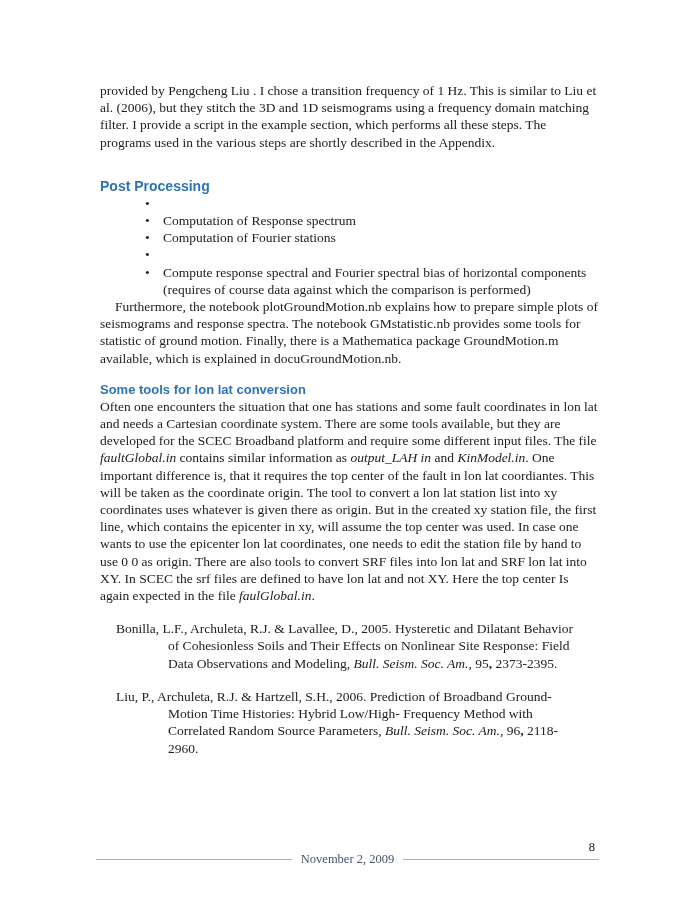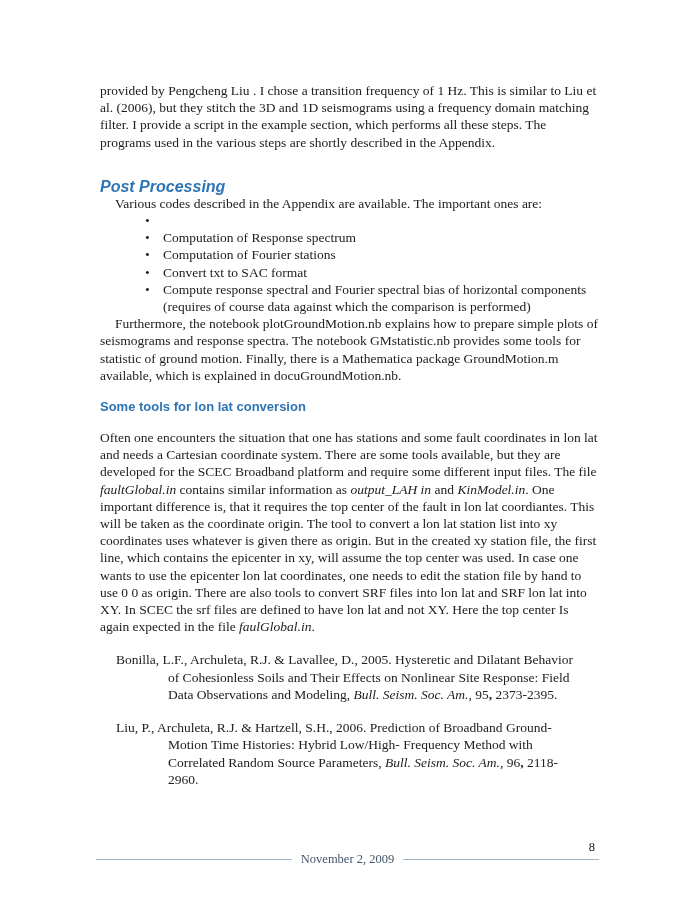--- a/index.html
+++ b/index.html
@@ -25,33 +25,32 @@
     width: 500px;
     font-size: 13.5px;
     line-height: 17.2px;
     text-align: left;
   }
   .para { margin: 0; }
   .first-indent { text-indent: 15px; }
   .h2 {
     font-family: "Liberation Sans", sans-serif;
     font-weight: bold;
-    font-size: 16px;
+    font-size: 14px;
     line-height: 17px;
     color: var(--heading-blue);
     margin: 27px 0 0 0;
-    font-style: italic;
   }
   .h3 {
     font-family: "Liberation Sans", sans-serif;
     font-weight: bold;
     font-size: 13px;
     line-height: 16px;
     color: var(--heading-blue);
-    margin: 15px 0 14px 0;
+    margin: 15px 0 0 0;
   }
   .bullet-list { margin: 0; }
   .bullet-row { display: flex; padding-left: 45px; }
   .bullet-glyph { flex: none; width: 18px; }
   .bullet-text { flex: 1; }
   .refs { margin-top: 13px; }
   .ref {
     padding-left: 52px;
     text-indent: -52px;
     margin: 16px;
@@ -87,37 +86,35 @@
 </head>
 <body>
 
 <div class="page">
   <div class="content">
 
     <p class="para">provided by Pengcheng Liu . I chose a transition frequency of 1 Hz. This is similar to Liu et al. (2006), but they stitch the 3D and 1D seismograms using a frequency domain matching filter. I provide a script in the example section, which performs all these steps. The programs used in the various steps are shortly described in the Appendix.</p>
 
     <div class="h2">Post Processing</div>
 
-    <p class="para first-indent">Various codes described in the Appendix are available. The important ones are:</p>
 
     <div class="bullet-list">
       <div class="bullet-row">
         <span class="bullet-glyph">•</span>
       </div>
       <div class="bullet-row">
         <span class="bullet-glyph">•</span>
         <span class="bullet-text">Computation of Response spectrum</span>
       </div>
       <div class="bullet-row">
         <span class="bullet-glyph">•</span>
         <span class="bullet-text">Computation of Fourier stations</span>
       </div>
       <div class="bullet-row">
         <span class="bullet-glyph">•</span>
-        <span class="bullet-text">Convert txt to SAC format</span>
       </div>
       <div class="bullet-row">
         <span class="bullet-glyph">•</span>
         <span class="bullet-text">Compute response spectral and Fourier spectral bias of horizontal components (requires of course data against which the comparison is performed)</span>
       </div>
     </div>
 
     <p class="para first-indent">Furthermore, the notebook plotGroundMotion.nb explains how to prepare simple plots of seismograms and response spectra. The notebook GMstatistic.nb provides some tools for statistic of ground motion. Finally, there is a Mathematica package GroundMotion.m available, which is explained in docuGroundMotion.nb.</p>
 
     <div class="h3">Some tools for lon lat conversion</div>

